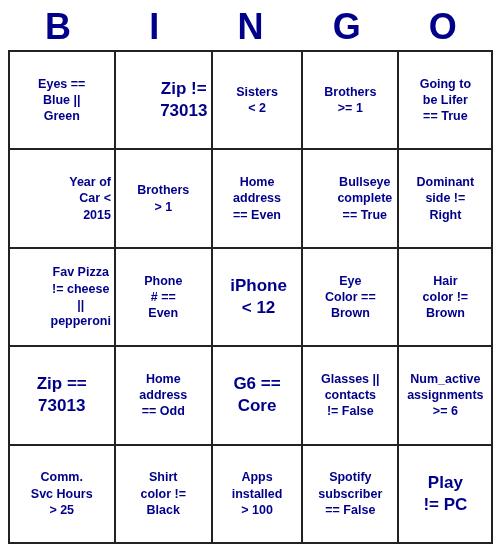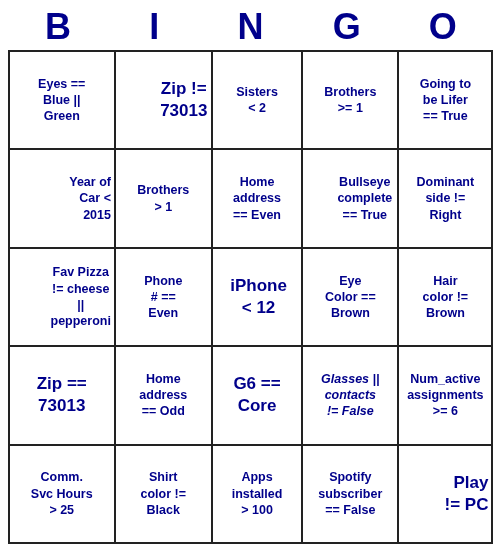--- a/index.html
+++ b/index.html
@@ -108,37 +108,37 @@
 Brown</td>
       </tr>
       <tr>
         <td class="large-text" style="white-space: pre-line;">Zip ==
 73013</td>
         <td style="white-space: pre-line;">Home
 address
 == Odd</td>
         <td class="large-text" style="white-space: pre-line;">G6 ==
 Core</td>
-        <td style="white-space: pre-line; font-style: italic;">Glasses ||
+        <td style="white-space: pre-line;">Glasses ||
 contacts
 != False</td>
         <td style="white-space: pre-line;">Num_active
 assignments
 &gt;= 6</td>
       </tr>
       <tr>
         <td style="white-space: pre-line;">Comm.
 Svc Hours
 &gt; 25</td>
         <td style="white-space: pre-line;">Shirt
 color !=
 Black</td>
         <td style="white-space: pre-line;">Apps
 installed
 &gt; 100</td>
         <td style="white-space: pre-line;">Spotify
 subscriber
 == False</td>
-        <td class="large-text" style="white-space: pre-line; text-align: right;">Play
+        <td class="large-text" style="white-space: pre-line;">Play
 != PC</td>
       </tr>
     </tbody>
 </table>
 
 </body></html>

